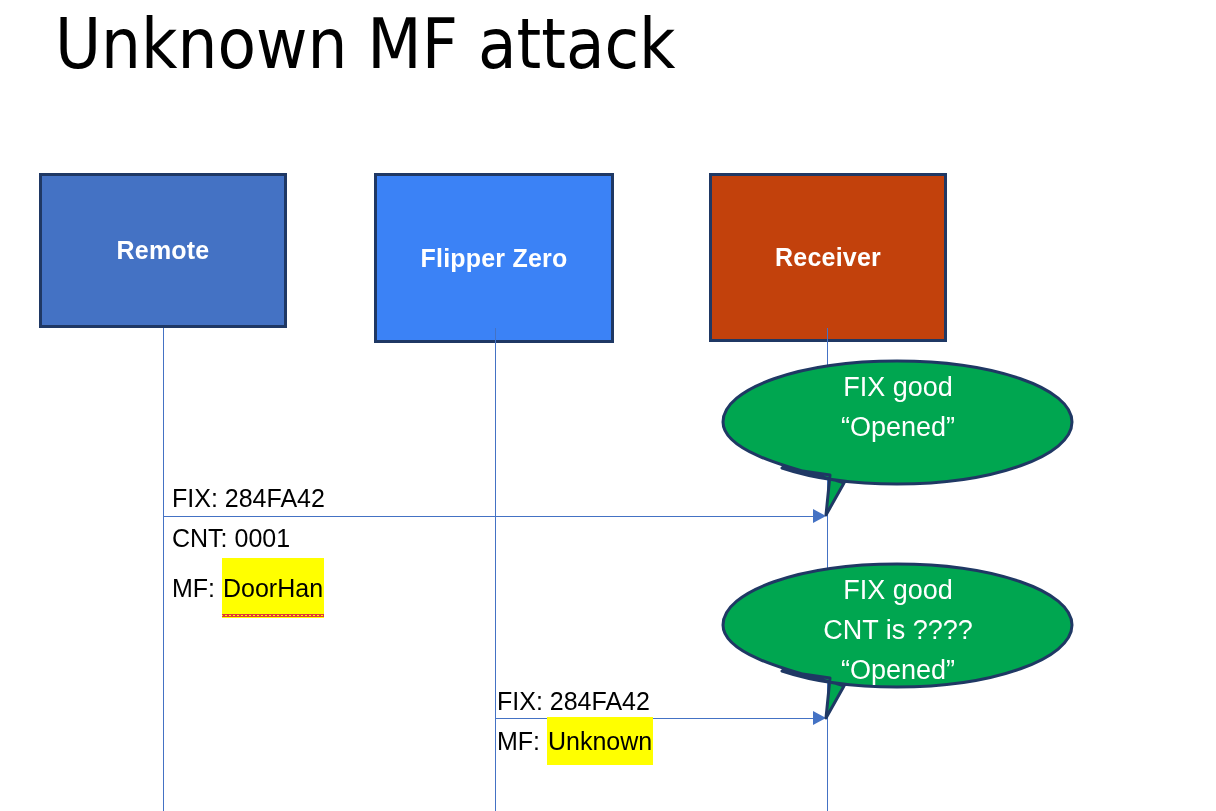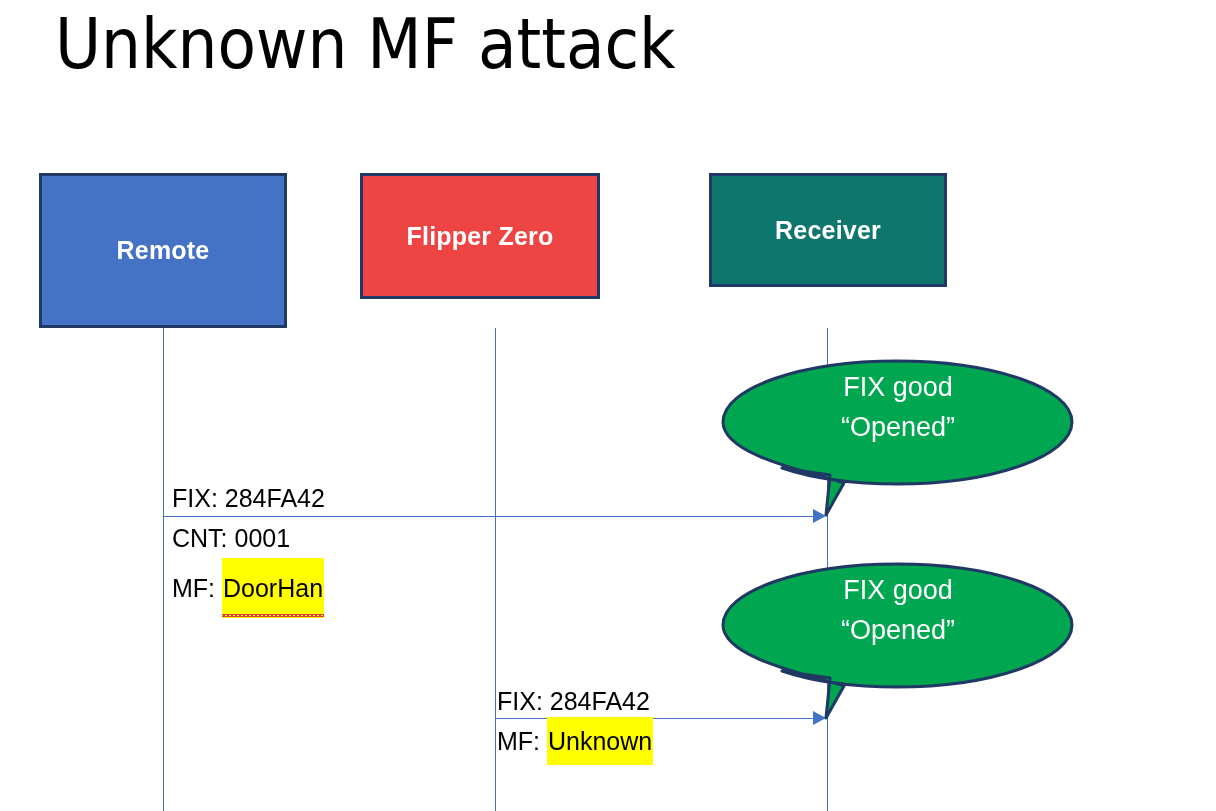--- a/index.html
+++ b/index.html
@@ -42,22 +42,22 @@
     justify-content: center;
   }
   .actor-label {
     color: #ffffff;
     font-size: 25px;
     font-weight: 700;
     letter-spacing: .2px;
     white-space: nowrap;
   }
   #box-remote  { left: 39px;  top: 173px; width: 248px; height: 155px; background: #4472C4; }
-  #box-flipper { left: 360px; top: 173px; width: 240px; height: 126px; background: #ef4444; }
-  #box-receiver{ left: 709px; top: 173px; width: 238px; height: 114px; background: #0f766e; }
+  #box-flipper { left: 374px; top: 173px; width: 240px; height: 170px; background: #3b82f6; }
+  #box-receiver{ left: 709px; top: 173px; width: 238px; height: 169px; background: #c2410c; }
 
   
   .lifeline {
     position: absolute;
     width: 1px;
     background: #4472C4;
     top: 328px;
     bottom: 0;
   }
   #lifeline-remote   { left: 163px; }
@@ -210,17 +210,18 @@
                C 350 96 271 124 175 124
                C 130 124 90 118 60 108
                L 108 115
                L 104 155
                L 122 123
                C 92 113 1 96 1 62
                C 1 28 79 1 175 1 Z" fill="#00A650" stroke="#1F3864" stroke-width="3" stroke-linejoin="round"></path>
     </svg>
     <div class="bubble-text" id="bubble2-text">
       <span>FIX good</span>
+      <span>CNT is ????</span>
       <span>“Opened”</span>
     </div>
   </div>
 
 </div>
 
 </body></html>

